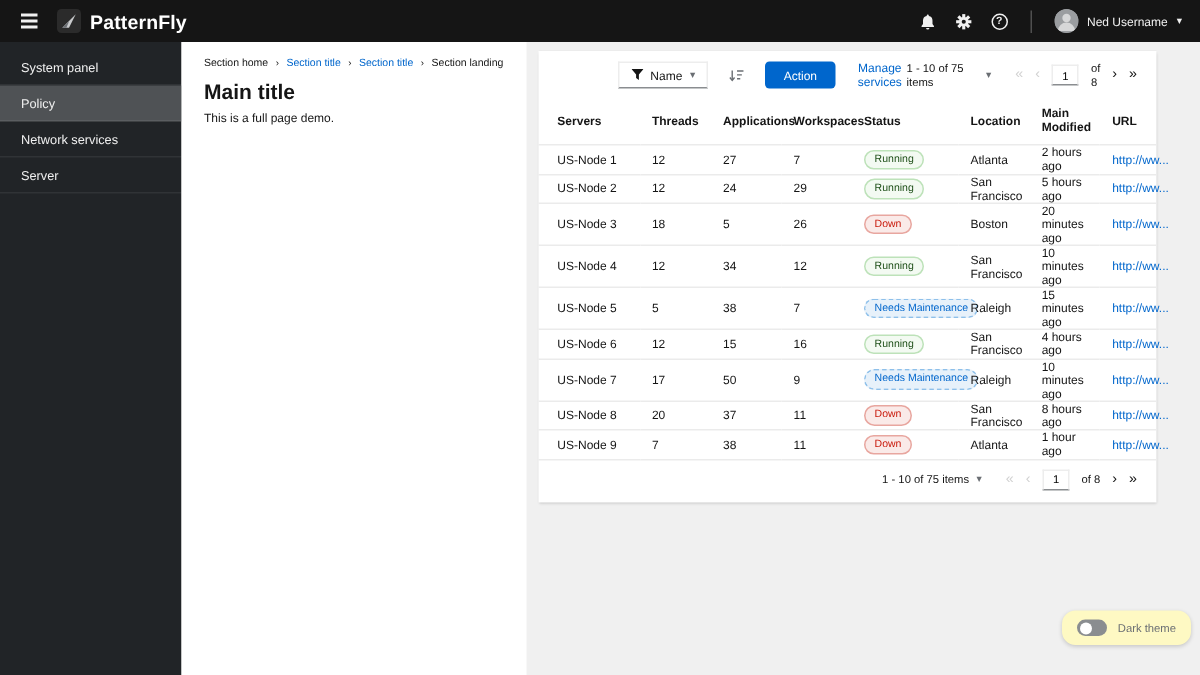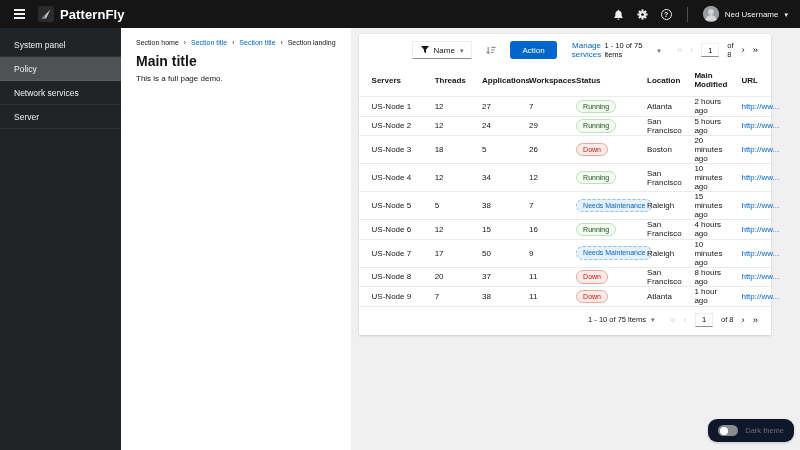--- a/index.html
+++ b/index.html
@@ -85,21 +85,21 @@
   td a { color:#0066cc; text-decoration:none; cursor:pointer; }
   .label { display:inline-block; border-radius:99px; padding:2px 6px 2.5px;
     font-size:7px; line-height:1; white-space:nowrap; }
   .label.green { background:#f3faf2; border:1px solid #bde2b9; color:#1e4f18; }
   .label.red   { background:#faeae8; border:1px solid #e8a69f; color:#c9190b; }
   .label.blue  { background:#e7f1fa; border:1px dashed #8ec0ea; color:#0066cc; }
 
   .bottom-pager-row { display:flex; justify-content:flex-end; padding:6px 13px 8px; }
 
   
-  .theme-card { position:absolute; right:6px; bottom:8px; background:#0f172a;
+  .theme-card { position:absolute; right:6px; bottom:20px; background:#fef9c3;
     border-radius:9px; padding:6px 10px; display:flex; align-items:center; gap:7px;
     box-shadow:0 1px 3px rgba(0,0,0,0.18); }
   .switch { width:20px; height:11px; border-radius:6px; background:#8a8d90; position:relative; cursor:pointer; }
   .knob { position:absolute; left:1.5px; top:1.5px; width:8px; height:8px; border-radius:50%; background:#fff; }
   .theme-label { font-size:7.5px; color:#6a6e73; }
 </style>
 </head>
 <body>
 
 <header class="masthead">

